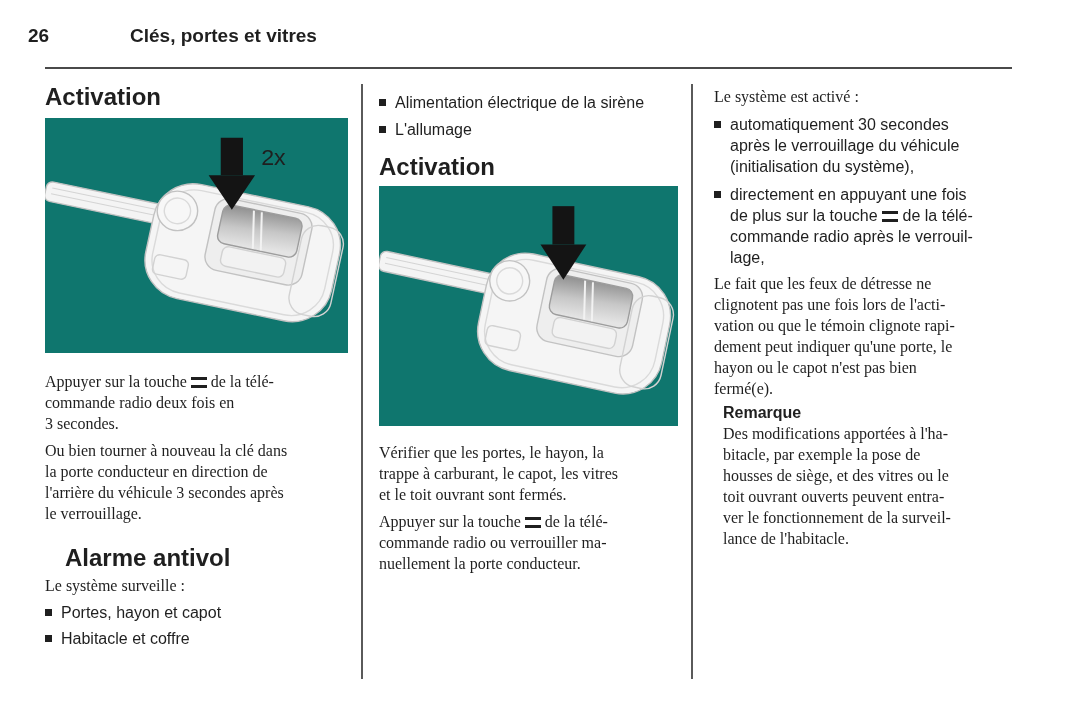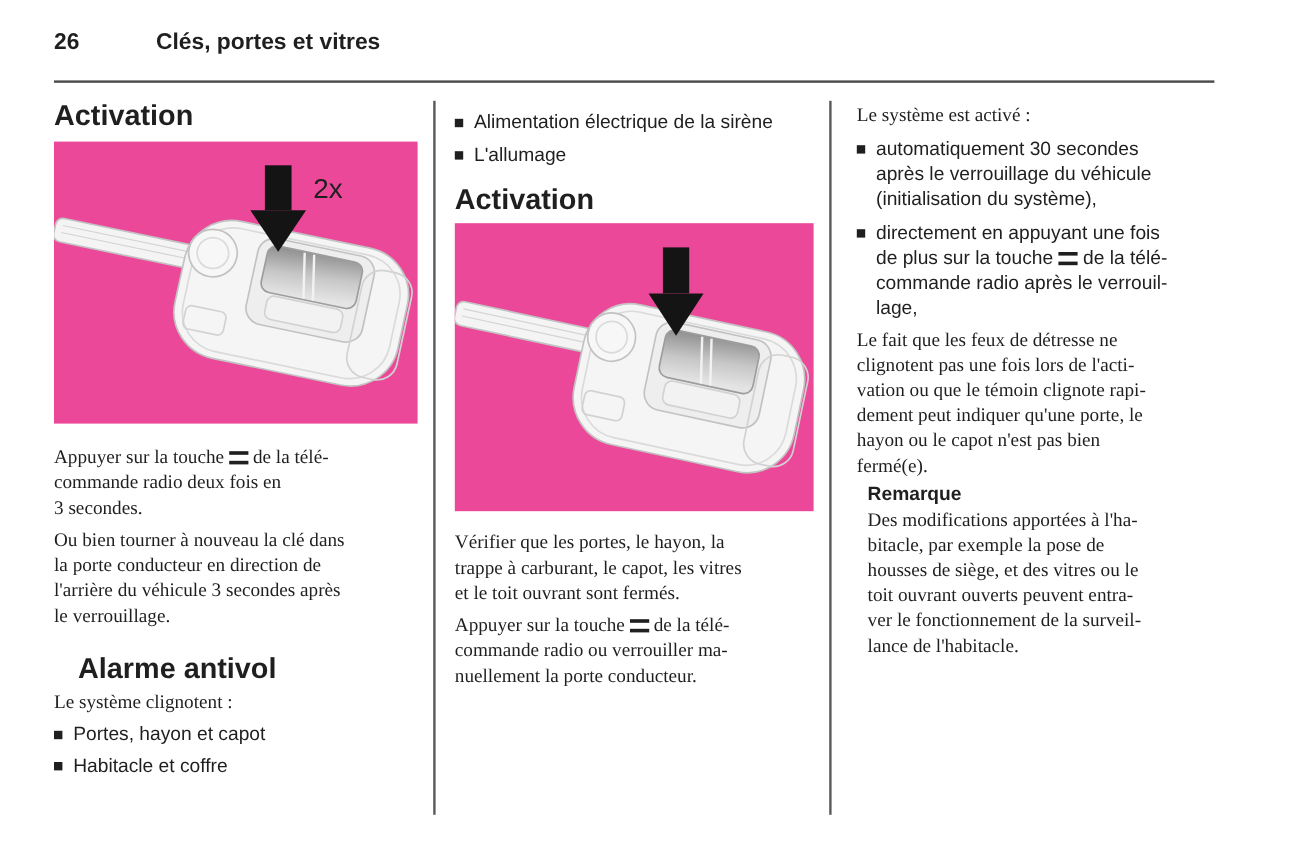--- a/index.html
+++ b/index.html
@@ -4,21 +4,21 @@
 <style>
   html,body{margin:0;padding:0;}
   body{
     width:1078px;height:720px;position:relative;overflow:hidden;
     background:#ffffff;color:#1f1f1f;
     font-family:"Liberation Sans", sans-serif;
     -webkit-font-smoothing:antialiased;
   }
   .abs{position:absolute;}
   
-  .page-num{left:45px;top:25px;font-size:19px;font-weight:bold;}
+  .page-num{left:28px;top:25px;font-size:19px;font-weight:bold;}
   .chapter{left:130px;top:25px;font-size:19px;font-weight:bold;}
   .rule{left:45px;top:67px;width:967px;height:2px;background:#4a4a4a;}
   
   .col{position:absolute;top:86px;}
   #col1{left:45px;width:305px;}
   #col2{left:379px;width:301px;}
   #col3{left:714px;width:300px;}
   .divider{position:absolute;top:84px;width:2px;height:595px;background:#5a5a5a;}
   #div1{left:361px;}
   #div2{left:691px;}
@@ -36,21 +36,21 @@
   
   .bullet{display:flex;align-items:flex-start;}
   .sq{flex:none;width:7px;height:7px;background:#1f1f1f;margin:7px 9px 0 0;}
   
   .lock-glyph{
     display:inline-block;width:16px;height:11px;box-sizing:border-box;
     border-top:3px solid #1f1f1f;border-bottom:3px solid #1f1f1f;
     vertical-align:-1px;
   }
   
-  .figure{background:#ec4899;}
+  .figure{background:#0f766e;}
   .figure svg{display:block;}
   svg text{font-family:"Liberation Sans", sans-serif;}
 </style>
 </head>
 <body>
 
 <div class="abs page-num">26</div>
 <div class="abs chapter">Clés, portes et vitres</div>
 <div class="abs rule"></div>
 
@@ -94,21 +94,21 @@
   <p class="body mt18"><span class="ml">Appuyer sur la touche </span><span class="lock-glyph"></span><span class="ml"> de la télé-
 commande radio deux fois en
 3 secondes.</span></p>
 
   <p class="body ml mt6">Ou bien tourner à nouveau la clé dans
 la porte conducteur en direction de
 l'arrière du véhicule 3 secondes après
 le verrouillage.</p>
 
   <div class="h-big mt20">Alarme antivol</div>
-  <p class="body mt3">Le système clignotent :</p>
+  <p class="body mt3">Le système surveille :</p>
 
   <div class="bullet mt6">
       <span class="sq"></span>
       <span class="body ml">Portes, hayon et capot</span>
     </div>
   <div class="bullet mt5">
       <span class="sq"></span>
       <span class="body ml">Habitacle et coffre</span>
     </div>
 </div>

